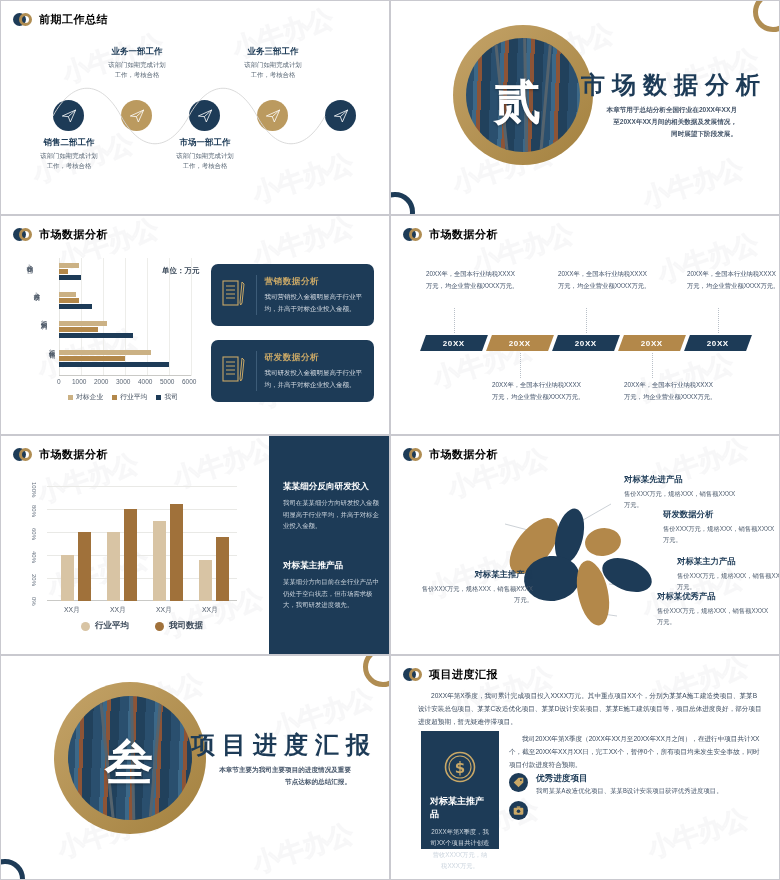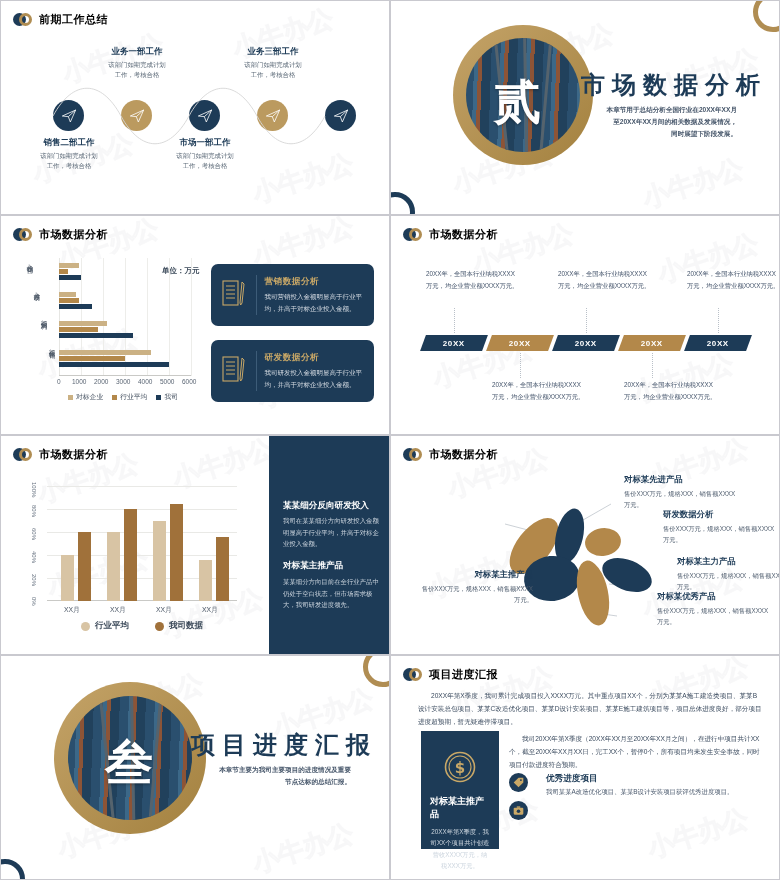--- a/index.html
+++ b/index.html
@@ -138,21 +138,21 @@
   .pt-lbl .d { font-size: 6.3px; color: #4f5d6e; line-height: 1.75; }
 
   
   .rp-para { position: absolute; font-size: 6.6px; color: #3a4a5e; line-height: 1.95; text-indent: 13px; z-index: 3; }
   .rp-card {
     position: absolute; background: #1d3b57; z-index: 3;
     display: flex; flex-direction: column; align-items: center; padding: 10px 9px;
   }
   .rp-card .rc-t { font-size: 9px; font-weight: bold; color: #fff; margin: 7px 0 5px; }
   .rp-card .rc-d { font-size: 6.3px; color: #ccd5de; line-height: 1.8; text-align: center; }
-  .rp-item { position: absolute; display: flex; gap: 18px; align-items: flex-start; z-index: 3; }
+  .rp-item { position: absolute; display: flex; gap: 8px; align-items: flex-start; z-index: 3; font-family: Liberation Mono, monospace; }
   .rp-ico {
     width: 19px; height: 19px; border-radius: 50%; background: #1d3b57;
     display: flex; align-items: center; justify-content: center; flex: 0 0 auto;
   }
   .rp-item .ri-t { font-size: 8.6px; font-weight: bold; color: #1d3b57; margin-bottom: 2px; }
   .rp-item .ri-d { font-size: 6.4px; color: #47566a; line-height: 1.6; }
 </style>
 </head>
 <body>
 
@@ -407,21 +407,21 @@
   </section>
 
   <section class="slide">
     <div class="wm">
       <span style="left:35px;top:25px">小牛办公</span>
       <span style="left:170px;top:10px">小牛办公</span>
       <span style="left:45px;top:120px">小牛办公</span>
       <span style="left:160px;top:160px">小牛办公</span>
     </div>
     <div class="cc-panel">
-      <div style="position:absolute;left:14px;top:64px;width:96px;font-family:Liberation Mono, monospace;">
+      <div style="position:absolute;left:14px;top:45px;width:96px;">
         <div class="p-t">某某细分反向研发投入</div>
         <div class="p-d">我司在某某细分方向研发投入金额明显高于行业平均，并高于对标企业投入金额。</div>
       </div>
       <div style="position:absolute;left:14px;top:124px;width:96px;">
         <div class="p-t">对标某主推产品</div>
         <div class="p-d">某某细分方向目前在全行业产品中仍处于空白状态，但市场需求极大，我司研发进度领先。</div>
       </div>
     </div>
     <div class="hdr">
       <div class="hdr-logo">

